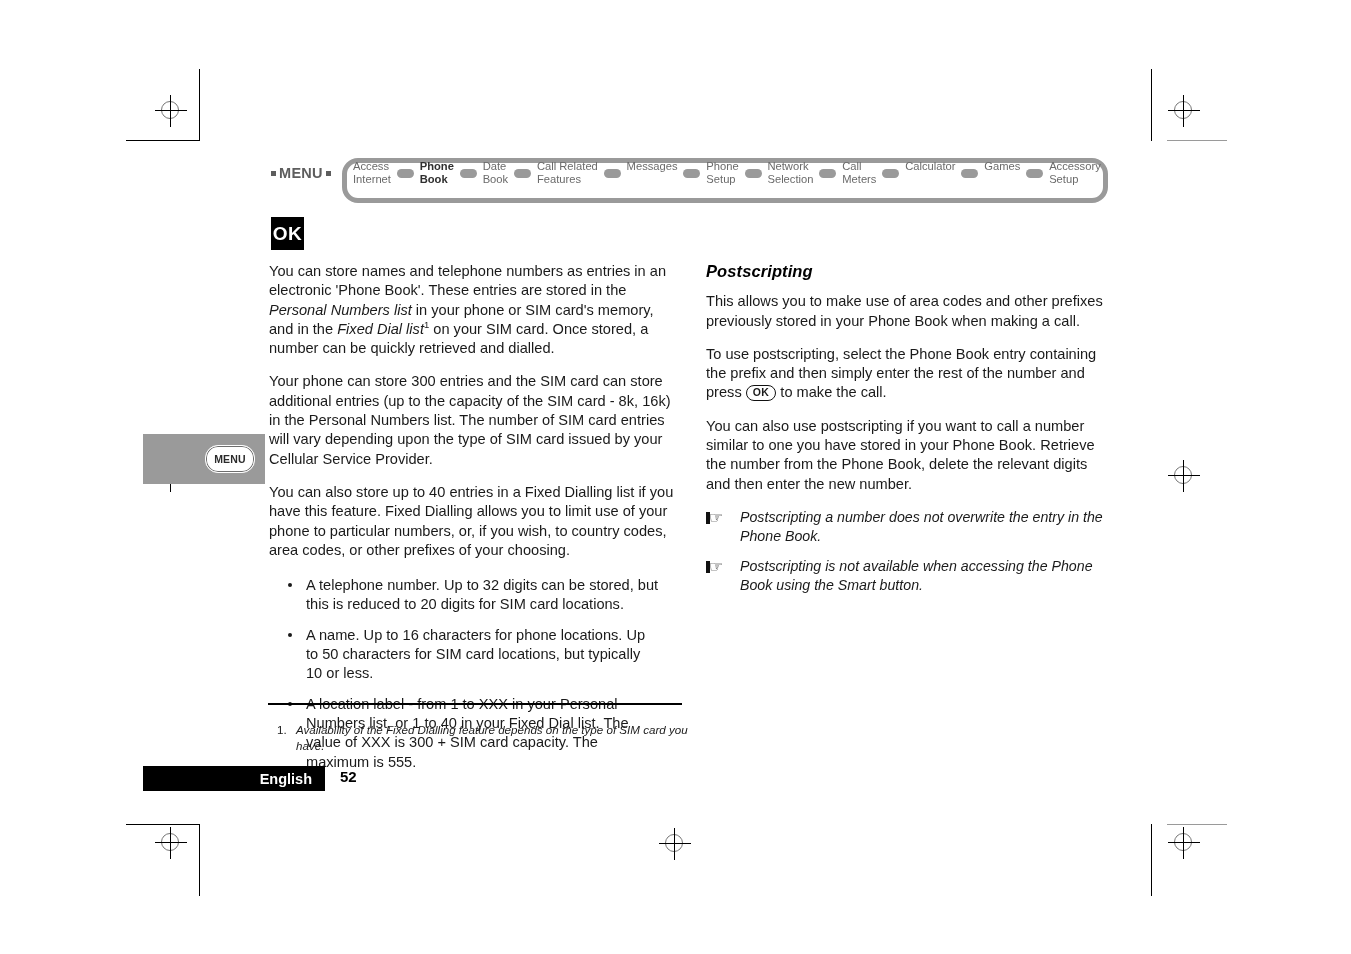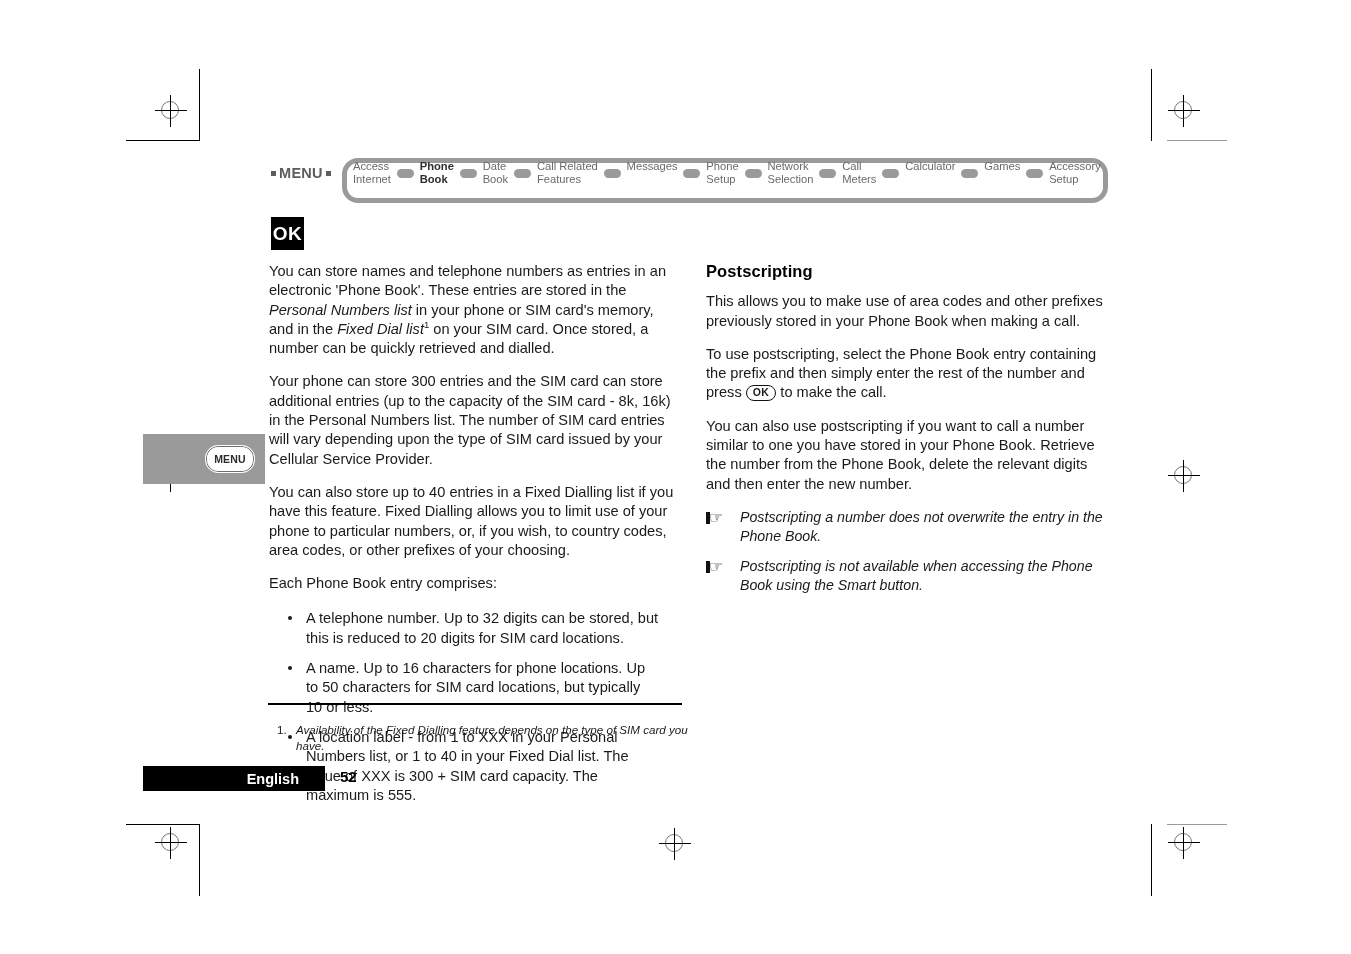--- a/index.html
+++ b/index.html
@@ -188,20 +188,21 @@
   .para sup {
     font-size: 9.5px;
     vertical-align: super;
     line-height: 0;
   }
 
   h2.sec-title {
     margin: 0 0 11px 0;
     font-size: 16.5px;
     font-weight: bold;
+    font-style: italic;
     color: #000;
     letter-spacing: 0.1px;
   }
 
   
   .okkey {
     display: inline-block;
     border: 1.4px solid #111;
     border-radius: 9px;
     padding: 0px 6px 1px 6px;
@@ -294,21 +295,21 @@
     top: 766px;
     width: 182px;
     height: 25px;
     background: #000000;
     color: #ffffff;
     font-size: 14.5px;
     font-weight: bold;
     display: flex;
     align-items: center;
     justify-content: flex-end;
-    padding-right: 26px;
+    padding-right: 13px;
     box-sizing: border-box;
   }
   #page-number {
     position: absolute;
     left: 340px;
     top: 768px;
     font-size: 15px;
     font-weight: bold;
     color: #000;
   }
@@ -412,21 +413,20 @@
   <div id="ok-badge">OK</div>
 
   <div class="col" id="col-left">
 
     <p class="para"><span>You can store names and telephone numbers as entries in an electronic 'Phone Book'. These entries are stored in the </span><i>Personal Numbers list</i><span> in your phone or SIM card's memory, and in the </span><i>Fixed Dial list</i><sup>1</sup><span> on your SIM card. Once stored, a number can be quickly retrieved and dialled.</span></p>
 
     <p class="para">Your phone can store 300 entries and the SIM card can store additional entries (up to the capacity of the SIM card - 8k, 16k) in the Personal Numbers list. The number of SIM card entries will vary depending upon the type of SIM card issued by your Cellular Service Provider.</p>
 
     <p class="para">You can also store up to 40 entries in a Fixed Dialling list if you have this feature. Fixed Dialling allows you to limit use of your phone to particular numbers, or, if you wish, to country codes, area codes, or other prefixes of your choosing.</p>
 
-    <p class="para tight">Each Phone Book entry comprises:</p>
 
     <ul class="bullets">
       <li><span class="dot"></span><span>A telephone number. Up to 32 digits can be stored, but this is reduced to 20 digits for SIM card locations.</span></li>
       <li><span class="dot"></span><span>A name. Up to 16 characters for phone locations. Up to 50 characters for SIM card locations, but typically 10 or less.</span></li>
       <li><span class="dot"></span><span>A location label - from 1 to XXX in your Personal Numbers list, or 1 to 40 in your Fixed Dial list. The value of XXX is 300 + SIM card capacity. The maximum is 555.</span></li>
     </ul>
   </div>
 
   <div id="footnote-rule"></div>
   <div id="footnote">

